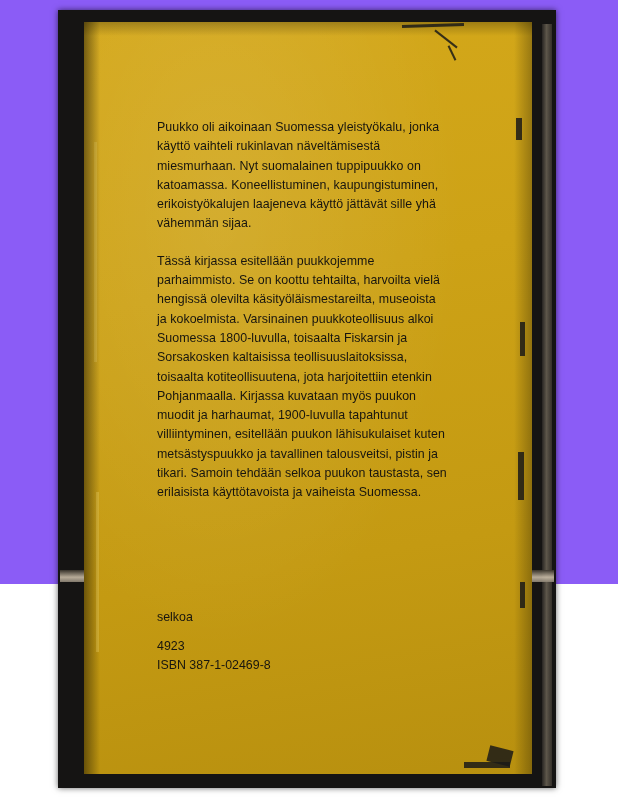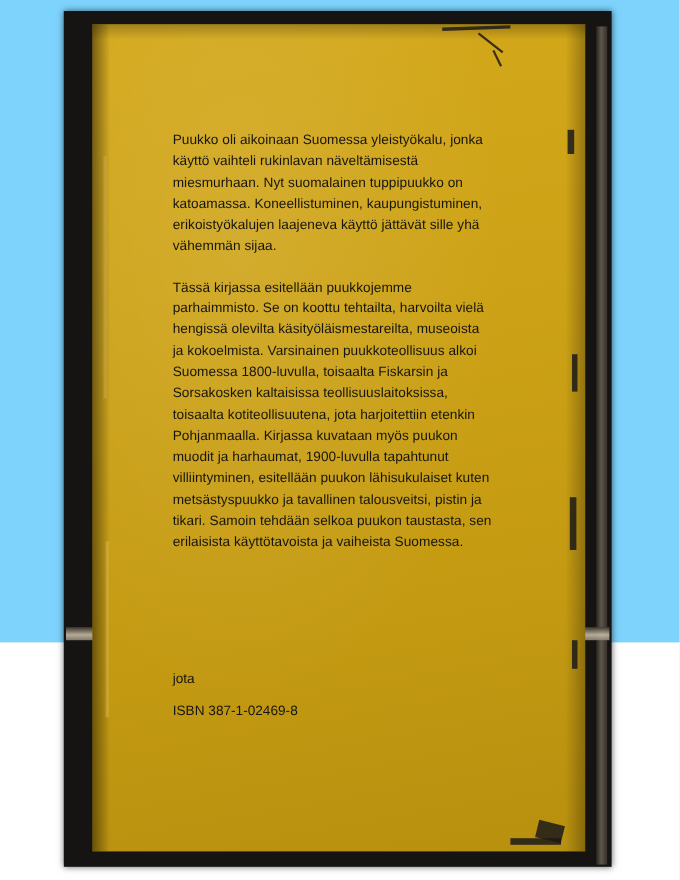--- a/index.html
+++ b/index.html
@@ -12,21 +12,21 @@
     height: 800px;
     overflow: hidden;
     font-family: "Liberation Sans", sans-serif;
   }
 
   
   #photo {
     position: relative;
     width: 618px;
     height: 584px;
-    background: #7dd3fc;
+    background: #8b5cf6;
   }
 
   
   #book-dark {
     position: absolute;
     left: 58px;
     top: 10px;
     width: 498px;
     height: 778px;
     background: #151413;
@@ -167,20 +167,21 @@
     <div class="lightscuff" style="left:10px; top:120px; width:3px; height:220px;"></div>
     <div class="lightscuff" style="left:12px; top:470px; width:3px; height:160px;"></div>
 
     <div id="spine-shadow" style="left:0; top:0;"></div>
 
     <div id="text-block" style="left:73px; top:96px;">
       <p>Puukko oli aikoinaan Suomessa yleistyökalu, jonka käyttö vaihteli rukinlavan näveltämisestä miesmurhaan. Nyt suomalainen tuppipuukko on katoamassa. Koneellistuminen, kaupungistuminen, erikoistyökalujen laajeneva käyttö jättävät sille yhä vähemmän sijaa.</p>
       <p>Tässä kirjassa esitellään puukkojemme parhaimmisto. Se on koottu tehtailta, harvoilta vielä hengissä olevilta käsityöläismestareilta, museoista ja kokoelmista. Varsinainen puukkoteollisuus alkoi Suomessa 1800-luvulla, toisaalta Fiskarsin ja Sorsakosken kaltaisissa teollisuuslaitoksissa, toisaalta kotiteollisuutena, jota harjoitettiin etenkin Pohjanmaalla. Kirjassa kuvataan myös puukon muodit ja harhaumat, 1900-luvulla tapahtunut villiintyminen, esitellään puukon lähisukulaiset kuten metsästyspuukko ja tavallinen talousveitsi, pistin ja tikari. Samoin tehdään selkoa puukon taustasta, sen erilaisista käyttötavoista ja vaiheista Suomessa.</p>
     </div>
 
-    <div id="imprint" style="left:73px; top:586px;">jota</div>
+    <div id="imprint" style="left:73px; top:586px;">selkoa</div>
 
     <div id="codes" style="left:73px; top:615px;">
+      <div>4923</div>
       <div>ISBN 387-1-02469-8</div>
     </div>
 
   </div>
 </div>
 
 </body></html>

